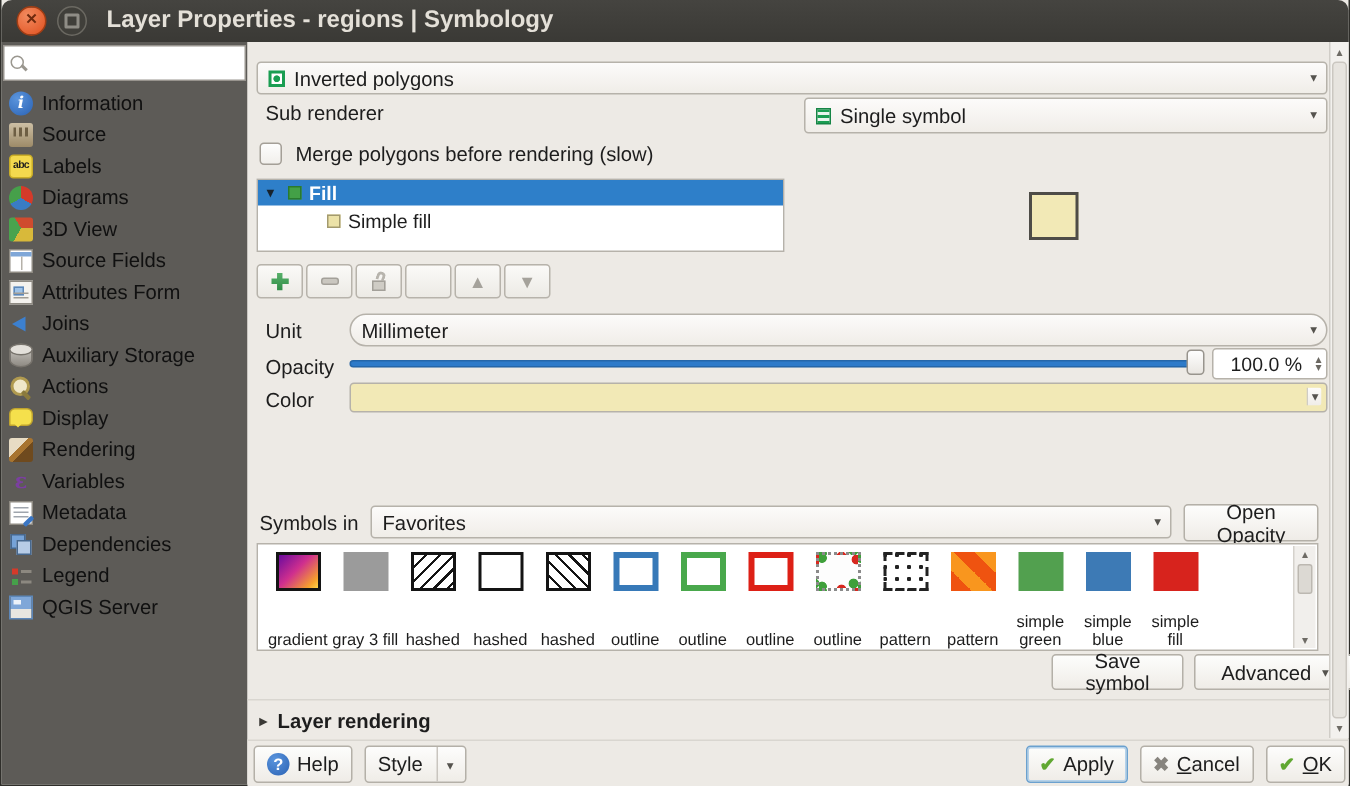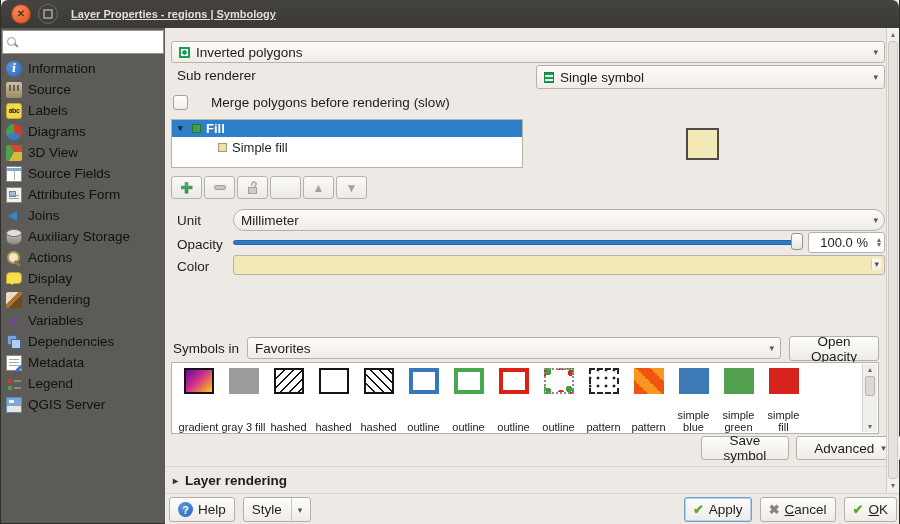--- a/index.html
+++ b/index.html
@@ -5,21 +5,21 @@
   html,body{margin:0;padding:0;background:#c8c4bd;}
   body{width:900px;height:524px;overflow:hidden;font-family:"Liberation Sans",sans-serif;font-size:13px;color:#1d1d1d;}
   .window{position:relative;width:900px;height:524px;box-sizing:border-box;background:#edeae5;border:1px solid #2f2e2a;border-top:none;}
   
   .titlebar{position:absolute;left:0;top:0;right:0;height:28px;background:linear-gradient(#454440,#3a3935);border-radius:7px 7px 0 0;display:flex;align-items:center;padding:0 10px;gap:7px;}
   .tb-btn{width:18px;height:18px;border-radius:50%;display:inline-flex;align-items:center;justify-content:center;flex:none;cursor:pointer;}
   .tb-btn.close{background:radial-gradient(circle at 35% 30%,#f28a5e,#e0501f);border:1px solid #a03d14;}
   .tb-btn.close .x{color:#6e2a0e;font-size:10px;font-weight:bold;line-height:1;}
   .tb-btn.max{background:#403f3a;border:1px solid #6b6962;}
   .tb-btn.max .sq{width:6px;height:6px;border:2px solid #8f8d86;border-radius:1px;}
-  .tb-title{color:#e4e0d8;font-weight:bold;font-size:11px;margin-left:6px;white-space:nowrap;text-decoration:underline;}
+  .tb-title{color:#e4e0d8;font-weight:bold;font-size:16px;margin-left:6px;white-space:nowrap;}
   
   .sidebar{position:absolute;left:0;top:28px;bottom:0;width:164px;background:#5d5b57;}
   .search{height:22px;margin:2px 1px 4px 1px;background:#fff;border:1px solid #989添4;border:1px solid #98948e;display:flex;align-items:center;padding:0 4px;gap:4px;}
   .mag{width:11px;height:11px;position:relative;flex:none;}
   .mag::before{content:"";position:absolute;left:0;top:0;width:7px;height:7px;border:1.5px solid #9a978f;border-radius:50%;}
   .mag::after{content:"";position:absolute;right:0;bottom:0;width:5px;height:1.5px;background:#9a978f;transform:rotate(45deg);transform-origin:right;}
   .search input{flex:1;border:none;outline:none;background:transparent;font:13px "Liberation Sans",sans-serif;min-width:0;}
   .side-list{display:flex;flex-direction:column;}
   .side-item{height:21px;display:flex;align-items:center;gap:6px;padding-left:5px;color:#101010;font-size:13.5px;cursor:pointer;white-space:nowrap;}
   .side-item.selected{background:#d5d1ca;}
@@ -64,21 +64,21 @@
   .combo{position:relative;box-sizing:border-box;background:linear-gradient(#fcfbfa,#f0ede8);border:1px solid #b6b2aa;border-radius:3px;display:flex;align-items:center;gap:6px;padding:0 20px 0 7px;font-size:13.5px;cursor:pointer;}
   .combo::after{content:"\25BE";position:absolute;right:6px;top:50%;transform:translateY(-55%);font-size:9px;color:#55534e;}
   .combo-text{white-space:nowrap;overflow:hidden;}
   .btn{box-sizing:border-box;background:linear-gradient(#fdfdfc,#efece7);border:1px solid #b4b0a8;border-radius:3px;color:#1d1d1d;font:13.5px "Liberation Sans",sans-serif;display:inline-flex;align-items:center;justify-content:center;gap:5px;cursor:pointer;padding:0 8px;}
   .ri{flex:none;box-sizing:border-box;}
   .ri-inverted{width:11px;height:11px;border:2px solid #1a9e52;background:radial-gradient(#1a9e52 2px,#fff 2.5px);}
   .ri-single{width:10px;height:11px;border:1px solid #168546;background:repeating-linear-gradient(180deg,#1a9e52 0 2px,#e8f5ec 2px 4px);}
   .renderer{position:absolute;left:6px;top:2px;width:714px;height:22px;margin-top:11px;}
   .sub-label{position:absolute;left:12px;top:40px;}
   .subrenderer{position:absolute;left:371px;top:37px;width:349px;height:24px;}
-  .checkrow{position:absolute;left:8px;top:67px;display:flex;align-items:center;gap:23px;}
+  .checkrow{position:absolute;left:8px;top:67px;display:flex;align-items:center;gap:9px;}
   .checkbox{width:15px;height:15px;box-sizing:border-box;background:linear-gradient(#fdfdfd,#f1efeb);border:1px solid #a49f97;border-radius:3px;cursor:pointer;flex:none;}
   
   .tree{position:absolute;left:6px;top:91px;width:352px;height:49px;background:#fff;border:1px solid #b6b2aa;box-sizing:border-box;}
   .tree-row{height:17px;display:flex;align-items:center;gap:5px;cursor:pointer;}
   .tree-row.root{background:#2e7fc9;color:#fff;font-weight:bold;padding-left:6px;}
   .tree-row.child{padding-left:46px;margin-top:2px;}
   .expander{font-size:9px;color:#17222c;line-height:1;width:9px;}
   .sq-ic{width:9px;height:9px;box-sizing:border-box;flex:none;}
   .sq-ic.green{background:#43a047;border:1px solid #2a7a2e;}
   .sq-ic.beige{background:#ece2a8;border:1px solid #a39a6e;}
@@ -217,26 +217,26 @@
         </div>
         <div class="side-item">
           <span class="ic ic-rendering"></span>
           <span>Rendering</span>
         </div>
         <div class="side-item">
           <span class="ic ic-variables"></span>
           <span>Variables</span>
         </div>
         <div class="side-item">
+          <span class="ic ic-metadata"></span>
+          <span>Metadata</span>
+        </div>
+        <div class="side-item">
           <span class="ic ic-dependencies"></span>
           <span>Dependencies</span>
-        </div>
-        <div class="side-item">
-          <span class="ic ic-metadata"></span>
-          <span>Metadata</span>
         </div>
         <div class="side-item">
           <span class="ic ic-legend"></span>
           <span>Legend</span>
         </div>
         <div class="side-item">
           <span class="ic ic-qgis-server"></span>
           <span>QGIS Server</span>
         </div>
       </div>
@@ -365,26 +365,26 @@
           </div>
           <div class="sym-item">
             <div class="sw k-pattern-dots"></div>
             <div class="sym-label">pattern</div>
           </div>
           <div class="sym-item">
             <div class="sw k-pattern-triangles"></div>
             <div class="sym-label">pattern</div>
           </div>
           <div class="sym-item">
+            <div class="sw k-fill" style="background: rgb(82, 160, 79);"></div>
+            <div class="sym-label">simple green</div>
+          </div>
+          <div class="sym-item">
             <div class="sw k-fill" style="background: rgb(61, 122, 181);"></div>
             <div class="sym-label">simple blue</div>
-          </div>
-          <div class="sym-item">
-            <div class="sw k-fill" style="background: rgb(82, 160, 79);"></div>
-            <div class="sym-label">simple green</div>
           </div>
           <div class="sym-item">
             <div class="sw k-fill" style="background: rgb(215, 35, 29);"></div>
             <div class="sym-label">simple fill</div>
           </div>
         </div>
       <div class="grid-scroll">
         <span class="up">▴</span>
         <span class="gthumb"></span>
         <span class="down">▾</span>

